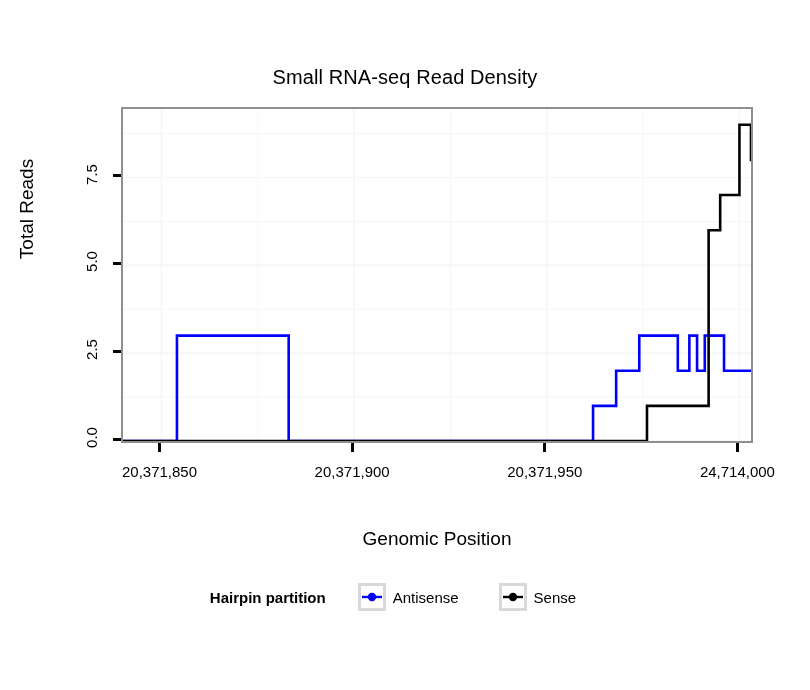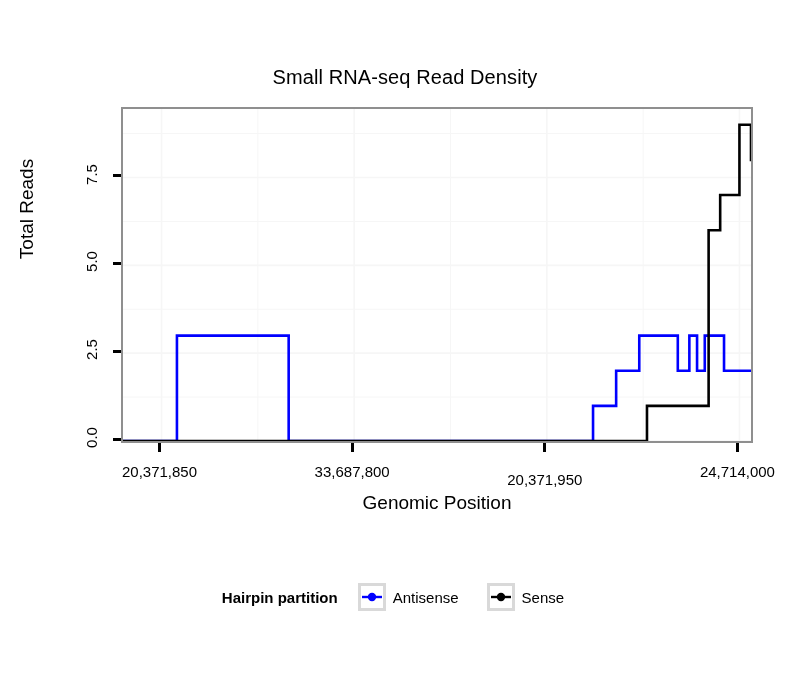--- a/index.html
+++ b/index.html
@@ -50,21 +50,21 @@
     top: 198px;
     width: 160px;
     text-align: center;
     font-size: 19px;
     transform: rotate(-90deg);
     transform-origin: center center;
   }
   .x-axis-title {
     position: absolute;
     left: 121px;
-    top: 492px;
+    top: 528px;
     width: 632px;
     text-align: center;
     font-size: 19px;
   }
   .ytick-label {
     position: absolute;
     right: 0;
     width: 34px;
     text-align: center;
     font-size: 15px;
@@ -99,21 +99,21 @@
     font-size: 15px;
   }
   .legend {
     position: absolute;
     left: 0;
     top: 583px;
     width: 810px;
     display: flex;
     align-items: center;
     justify-content: center;
-    gap: 4px;
+    gap: 16px;
   }
   .legend-title {
     font-size: 15px;
     font-weight: bold;
     margin-right: 16px;
   }
   .legend-item {
     display: flex;
     align-items: center;
     margin-right: 6px;
@@ -183,23 +183,23 @@
       </div>
       <div class="ytick-mark" style="top: 174.008px;"></div>
       <div class="ytick-wrap" style="top: 165.508px;">
         <div class="ytick-label" style="top: 0px;">7.5</div>
       </div>
     </div>
   <div id="xtick-container">
       <div class="xtick-mark" style="left: 158.028px;"></div>
       <div class="xtick-label" style="left: 159.528px;">20,371,850</div>
       <div class="xtick-mark" style="left: 350.666px;"></div>
-      <div class="xtick-label" style="left: 352.166px;">33,687,800</div>
+      <div class="xtick-label" style="left: 352.166px;">20,371,900</div>
       <div class="xtick-mark" style="left: 543.304px;"></div>
-      <div class="xtick-label" style="left: 544.804px; margin-top: 8px;">20,371,950</div>
+      <div class="xtick-label" style="left: 544.804px;">20,371,950</div>
       <div class="xtick-mark" style="left: 735.942px;"></div>
       <div class="xtick-label" style="left: 737.442px;">24,714,000</div>
     </div>
 
   <div class="legend">
     <span class="legend-title">Hairpin partition</span>
     <div class="legend-item">
       <span class="legend-key">
         <svg width="22" height="22" viewBox="0 0 22 22">
           <line x1="1" y1="11" x2="21" y2="11" stroke="#0000ff" stroke-width="2.4"></line>

